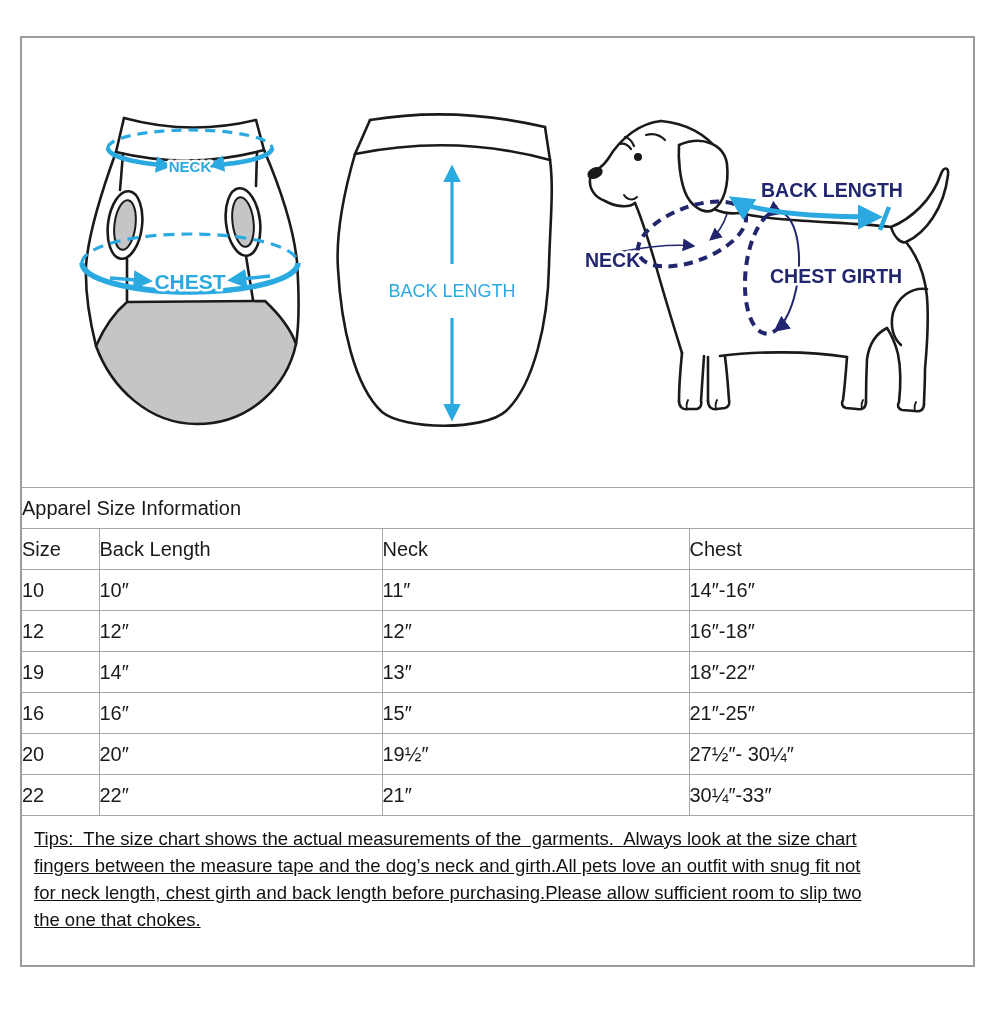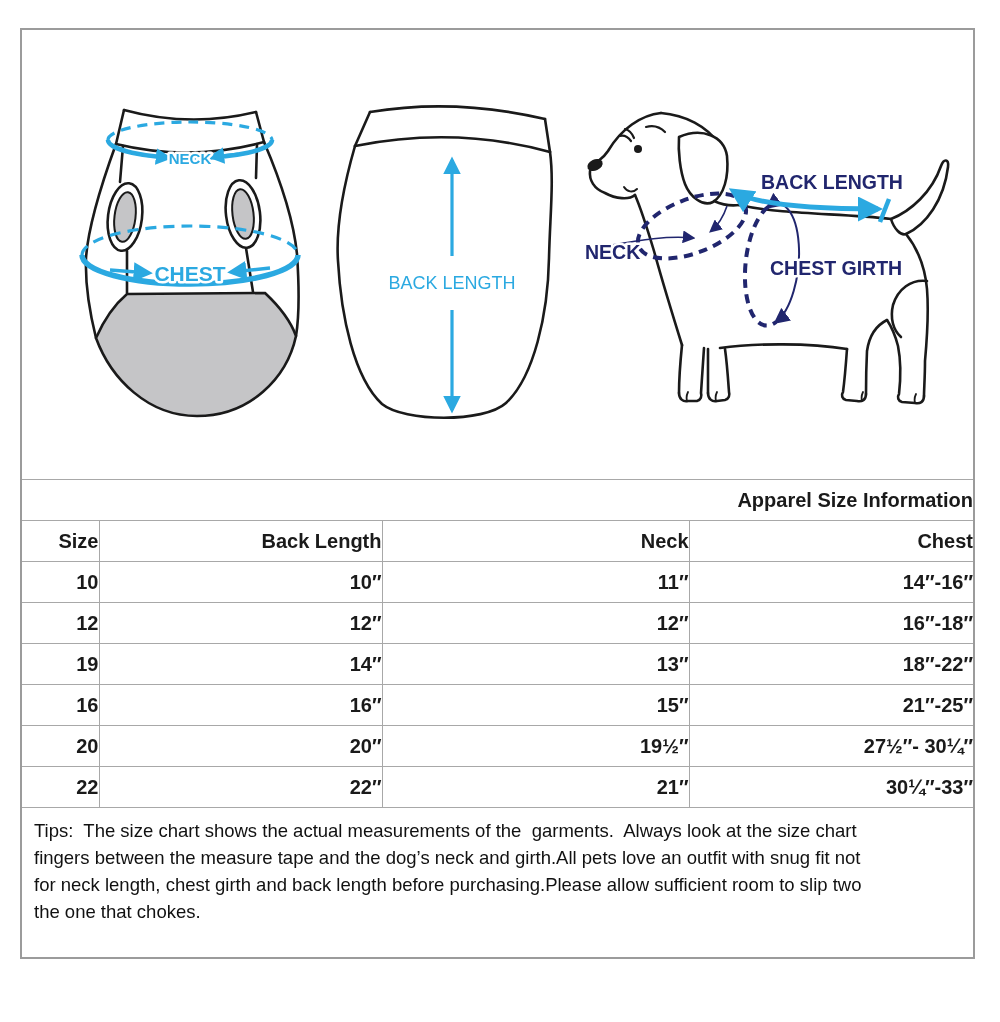--- a/index.html
+++ b/index.html
@@ -1,28 +1,28 @@
 <!DOCTYPE html>
 <html><head>
 <meta charset="utf-8">
 <style>
   html,body{margin:0;padding:0;background:#ffffff;}
   body{width:1000px;height:1022px;position:relative;font-family:"Liberation Sans",sans-serif;color:#1a1a1a;}
-  .sheet{position:absolute;left:20px;top:28px;width:951px;height:927px;border:2px solid #9b9b9b;background:#ffffff;}
+  .sheet{position:absolute;left:20px;top:36px;width:951px;height:927px;border:2px solid #9b9b9b;background:#ffffff;}
   .diagrams{position:relative;height:449px;width:100%;}
   .fig{position:absolute;}
   
   table.size-table{width:100%;border-collapse:collapse;table-layout:fixed;}
-  table.size-table td,table.size-table th{border:1px solid #a8a8a8;height:40px;text-align:right;font-size:20px;font-weight:700;padding:0;}
+  table.size-table td,table.size-table th{border:1px solid #a8a8a8;height:40px;text-align:left;font-size:20px;font-weight:400;padding:0;}
   table.size-table td:first-child,table.size-table th:first-child{border-left:none;}
   table.size-table td:last-child,table.size-table th:last-child{border-right:none;}
   td.table-title{text-align:left;padding-left:20px;font-size:22px;border-left:none;border-right:none;height:39px;}
   
   .tips{padding:9px 12px 0 12px;font-size:18.5px;line-height:27px;color:#111;}
-  .tips div{white-space:pre;}
+  .tips div{white-space:pre;text-decoration:underline;}
   svg text{font-family:"Liberation Sans",sans-serif;}
   .halo{paint-order:stroke;stroke:#ffffff;stroke-width:5px;stroke-linejoin:round;}
 </style>
 </head>
 <body>
 
 <div class="sheet">
 
   <div class="diagrams">
 

